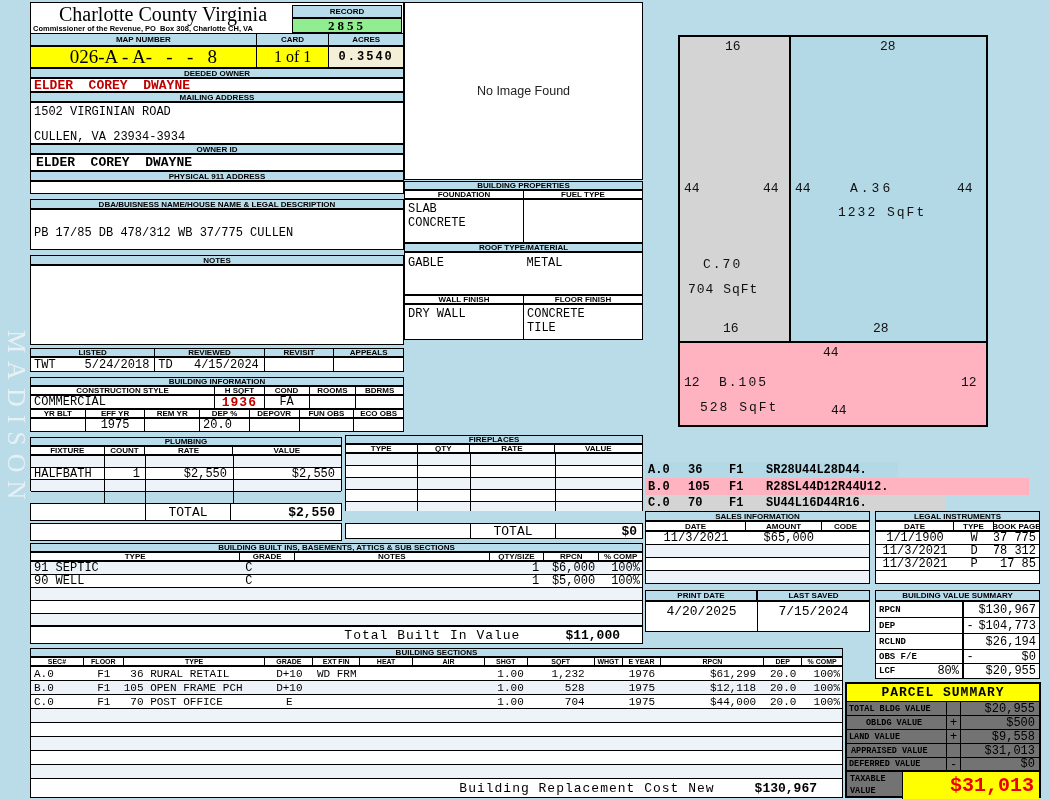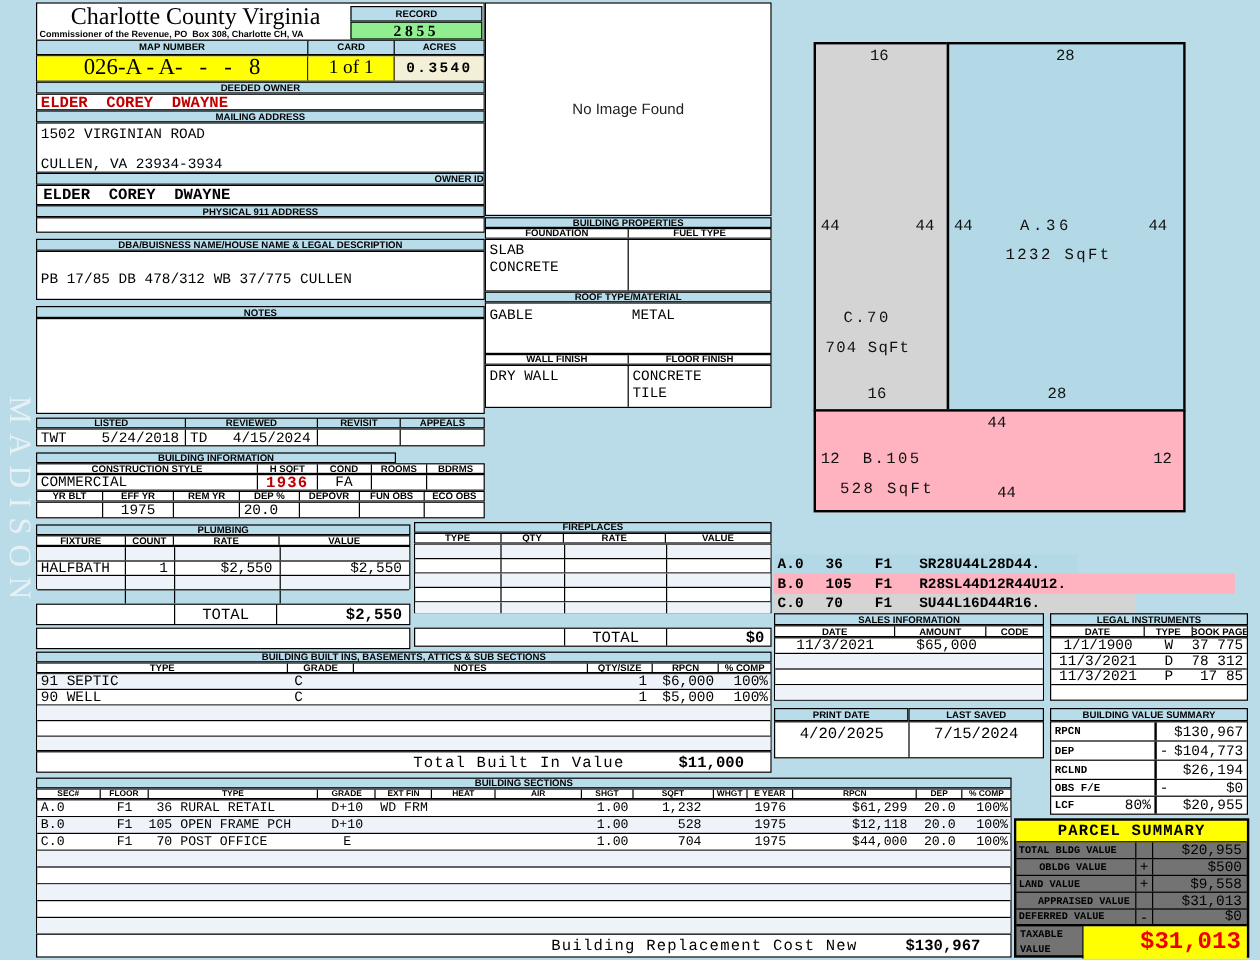--- a/index.html
+++ b/index.html
@@ -64,21 +64,21 @@
   <div class="wbox v13 b red" style="left:30px;top:78px;width:374px;height:14px;display:flex;align-items:center;padding-left:3px;">ELDER  COREY  DWAYNE</div>
 
   <div class="bar" style="left:30px;top:92px;width:374px;height:10px;">
     <span>MAILING ADDRESS</span>
   </div>
   <div class="wbox" style="left:30px;top:102px;width:374px;height:42px;">
     <div class="abs v12" style="left:3px;top:2px;">1502 VIRGINIAN ROAD</div>
     <div class="abs v12" style="left:3px;top:27px;">CULLEN, VA 23934-3934</div>
   </div>
 
-  <div class="bar" style="left:30px;top:144px;width:374px;height:10px;justify-content:flex-end;">
+  <div class="bar" style="left:30px;top:144px;width:374px;height:10px;">
     <span>OWNER ID</span>
   </div>
   <div class="wbox v13 b" style="left:30px;top:154px;width:374px;height:17px;display:flex;align-items:center;padding-left:5px;">ELDER  COREY  DWAYNE</div>
 
   <div class="bar" style="left:30px;top:171px;width:374px;height:10px;">
     <span>PHYSICAL 911 ADDRESS</span>
   </div>
   <div class="wbox v12" style="left:30px;top:181px;width:374px;height:13px;"></div>
 
   <div class="bar" style="left:30px;top:199px;width:374px;height:10px;">
@@ -138,21 +138,21 @@
       <span>5/24/2018</span>
     </div>
     <div class="cl v12" style="width:110px;justify-content:space-between;padding:0 5px 0 3px;">
       <span>TD</span>
       <span>4/15/2024</span>
     </div>
     <div class="cl v12" style="width:70px"></div>
     <div class="cl v12" style="width:69px"></div>
   </div>
 
-  <div class="bar" style="left:30px;top:377px;width:300px;height:9px;">
+  <div class="bar" style="left:30px;top:377px;width:374px;height:9px;">
     <span>BUILDING INFORMATION</span>
   </div>
   <div class="wbox" style="left:30px;top:386px;width:374px;height:9px;display:flex;">
     <div class="cl hc" style="width:185px">CONSTRUCTION STYLE</div>
     <div class="cl hc" style="width:50px">H SQFT</div>
     <div class="cl hc" style="width:45px">COND</div>
     <div class="cl hc" style="width:47px">ROOMS</div>
     <div class="cl hc" style="width:47px">BDRMS</div>
   </div>
   <div class="wbox" style="left:30px;top:395px;width:374px;height:14px;display:flex;">
@@ -543,21 +543,21 @@
       <div style="width:100px;border-right:1px solid #000;height:100%;display:flex;align-items:center;padding-left:19px;font:bold 8.5px 'Liberation Mono',monospace;">OBLDG VALUE</div>
       <div class="v12" style="width:14px;text-align:center;border-right:1px solid #000;height:100%;">+</div>
       <div class="v12" style="flex:1;text-align:right;padding-right:4px;">$500</div>
     </div>
     <div class="row brow" style="height:14px;">
       <div style="width:100px;border-right:1px solid #000;height:100%;display:flex;align-items:center;padding-left:2px;font:bold 8.5px 'Liberation Mono',monospace;">LAND VALUE</div>
       <div class="v12" style="width:14px;text-align:center;border-right:1px solid #000;height:100%;">+</div>
       <div class="v12" style="flex:1;text-align:right;padding-right:4px;">$9,558</div>
     </div>
     <div class="row brow" style="height:14px;">
-      <div style="width:100px;border-right:1px solid #000;height:100%;display:flex;align-items:center;padding-left:18px;font:bold 8.5px 'Liberation Mono',monospace;">APPRAISED VALUE</div>
+      <div style="width:100px;border-right:1px solid #000;height:100%;display:flex;align-items:center;padding-left:4px;font:bold 8.5px 'Liberation Mono',monospace;">APPRAISED VALUE</div>
       <div class="v12" style="width:14px;text-align:center;border-right:1px solid #000;height:100%;"></div>
       <div class="v12" style="flex:1;text-align:right;padding-right:4px;">$31,013</div>
     </div>
     <div class="row" style="height:14px;border-bottom:2px solid #000;">
       <div style="width:100px;border-right:1px solid #000;height:100%;display:flex;align-items:center;padding-left:2px;font:bold 8.5px 'Liberation Mono',monospace;">DEFERRED VALUE</div>
       <div class="v12" style="width:14px;text-align:center;border-right:1px solid #000;height:100%;">-</div>
       <div class="v12" style="flex:1;text-align:right;padding-right:4px;">$0</div>
     </div>
     <div class="row" style="height:27px;">
       <div style="width:56px;border-right:1px solid #000;height:100%;display:flex;flex-direction:column;align-items:flex-start;justify-content:center;padding-left:3px;font:bold 8.5px 'Liberation Mono',monospace;line-height:1.3;">

